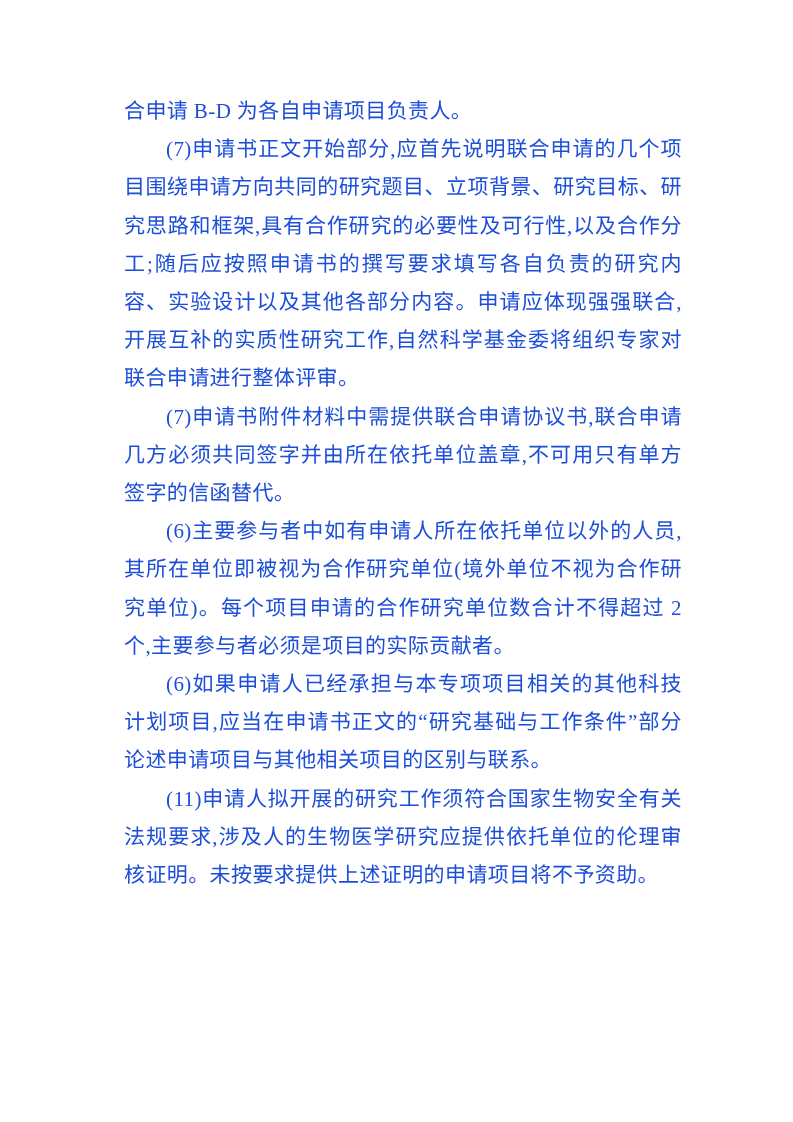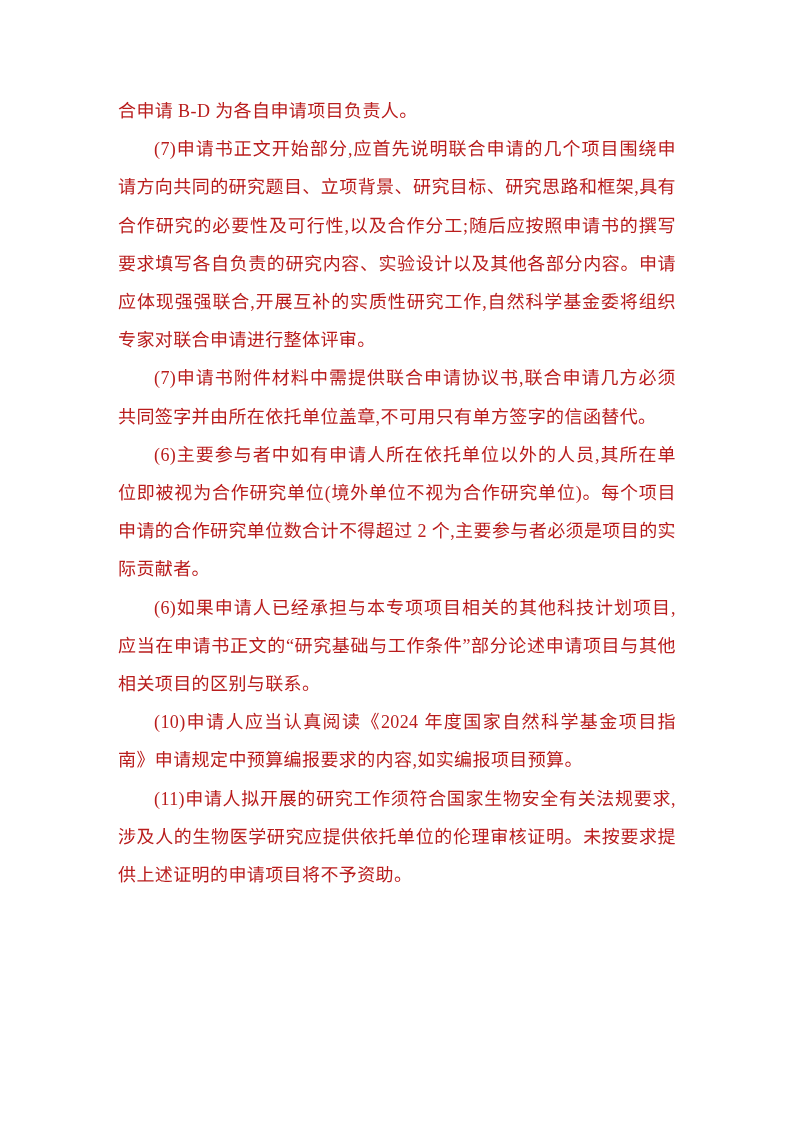--- a/index.html
+++ b/index.html
@@ -11,24 +11,24 @@
     position: relative;
     width: 793px;
     height: 1122px;
     background: #ffffff;
     overflow: hidden;
     font-family: "Liberation Serif", "DejaVu Serif", serif;
   }
   .text-block {
     position: absolute;
     top: 92px;
-    left: 118px;
+    left: 124px;
     width: 558px;
-    color: #b91c1c;
-    font-size: 18px;
+    color: #1d4ed8;
+    font-size: 21px;
     line-height: 38.2px;
     letter-spacing: 0.4px;
   }
   .text-block p {
     margin: 0;
     padding: 0;
     text-align: justify;
     text-justify: inter-ideograph;
     word-break: break-all;
   }
@@ -42,16 +42,15 @@
 </head>
 <body>
 
 <div class="page">
   <div class="text-block">
     <p class="flush">合申请 B-D 为各自申请项目负责人。</p>
     <p class="indent">(7)申请书正文开始部分,应首先说明联合申请的几个项目围绕申请方向共同的研究题目、立项背景、研究目标、研究思路和框架,具有合作研究的必要性及可行性,以及合作分工;随后应按照申请书的撰写要求填写各自负责的研究内容、实验设计以及其他各部分内容。申请应体现强强联合,开展互补的实质性研究工作,自然科学基金委将组织专家对联合申请进行整体评审。</p>
     <p class="indent">(7)申请书附件材料中需提供联合申请协议书,联合申请几方必须共同签字并由所在依托单位盖章,不可用只有单方签字的信函替代。</p>
     <p class="indent">(6)主要参与者中如有申请人所在依托单位以外的人员,其所在单位即被视为合作研究单位(境外单位不视为合作研究单位)。每个项目申请的合作研究单位数合计不得超过 2 个,主要参与者必须是项目的实际贡献者。</p>
     <p class="indent">(6)如果申请人已经承担与本专项项目相关的其他科技计划项目,应当在申请书正文的“研究基础与工作条件”部分论述申请项目与其他相关项目的区别与联系。</p>
-    <p class="indent">(10)申请人应当认真阅读《2024 年度国家自然科学基金项目指南》申请规定中预算编报要求的内容,如实编报项目预算。</p>
     <p class="indent">(11)申请人拟开展的研究工作须符合国家生物安全有关法规要求,涉及人的生物医学研究应提供依托单位的伦理审核证明。未按要求提供上述证明的申请项目将不予资助。</p>
   </div>
 </div>
 
 </body></html>

